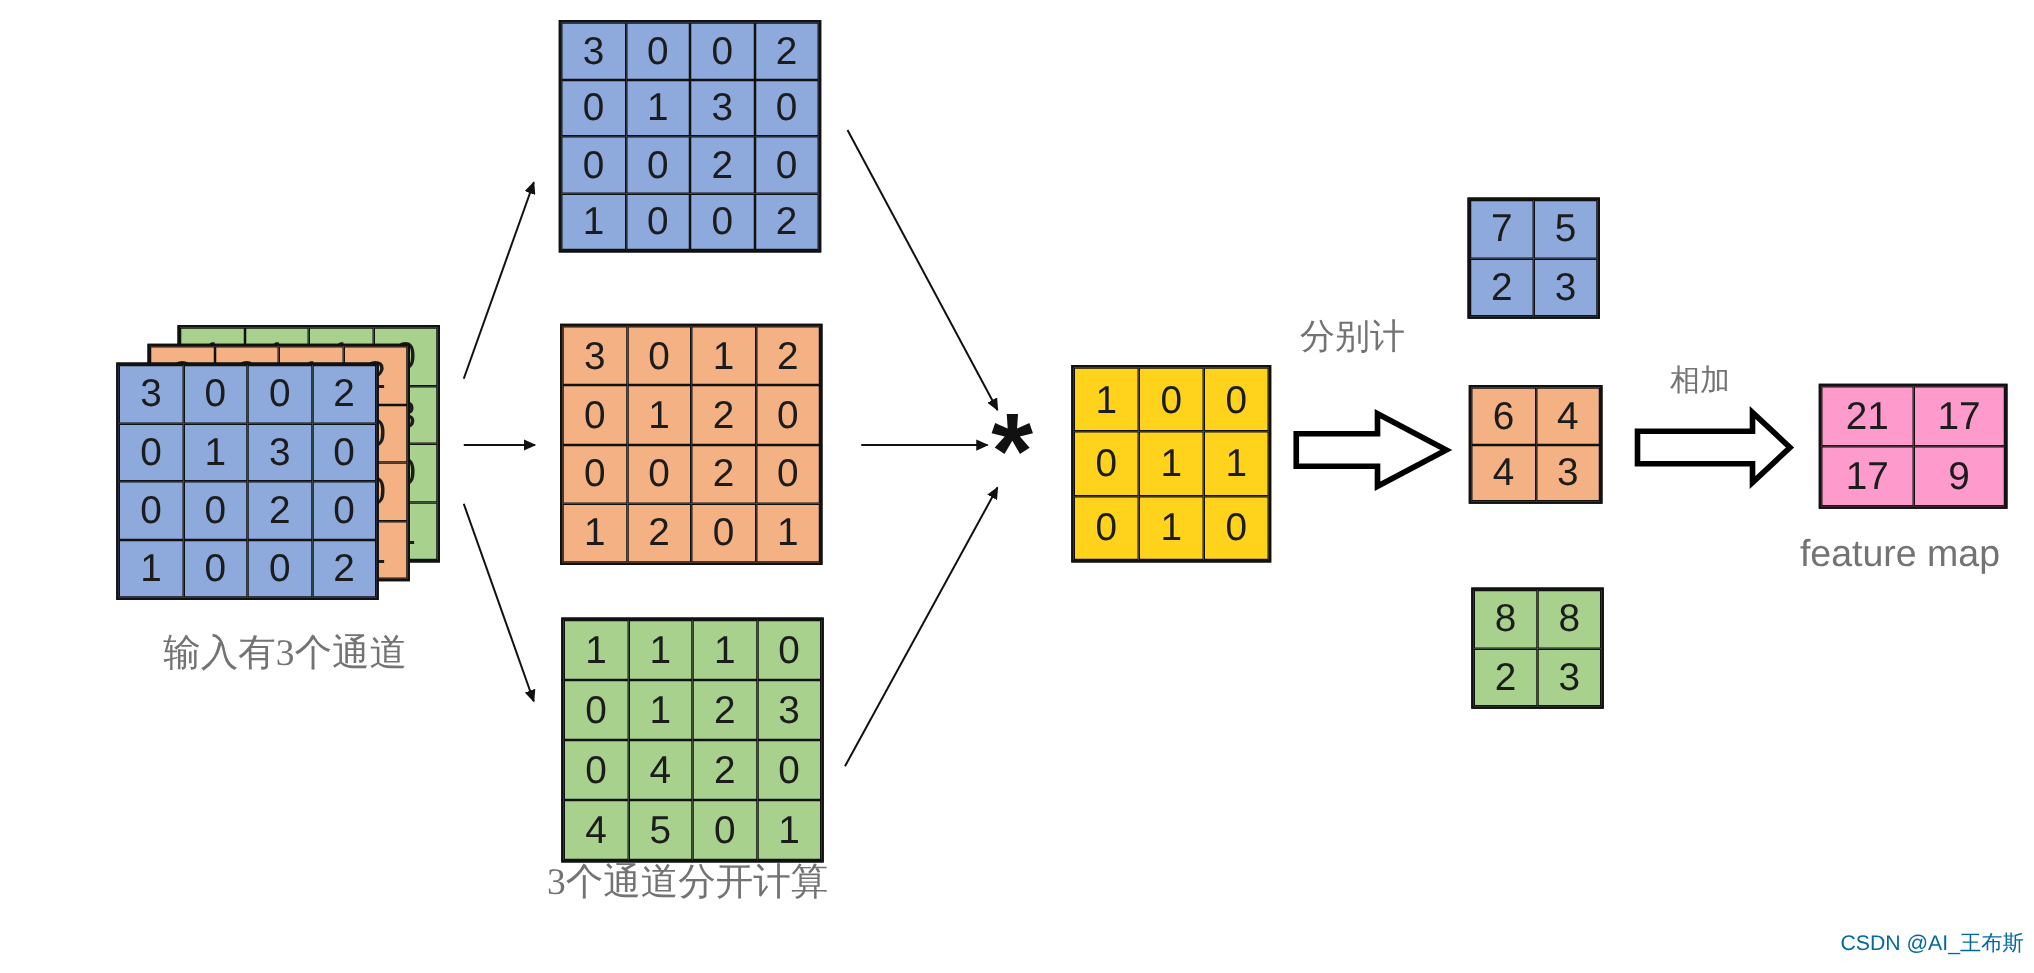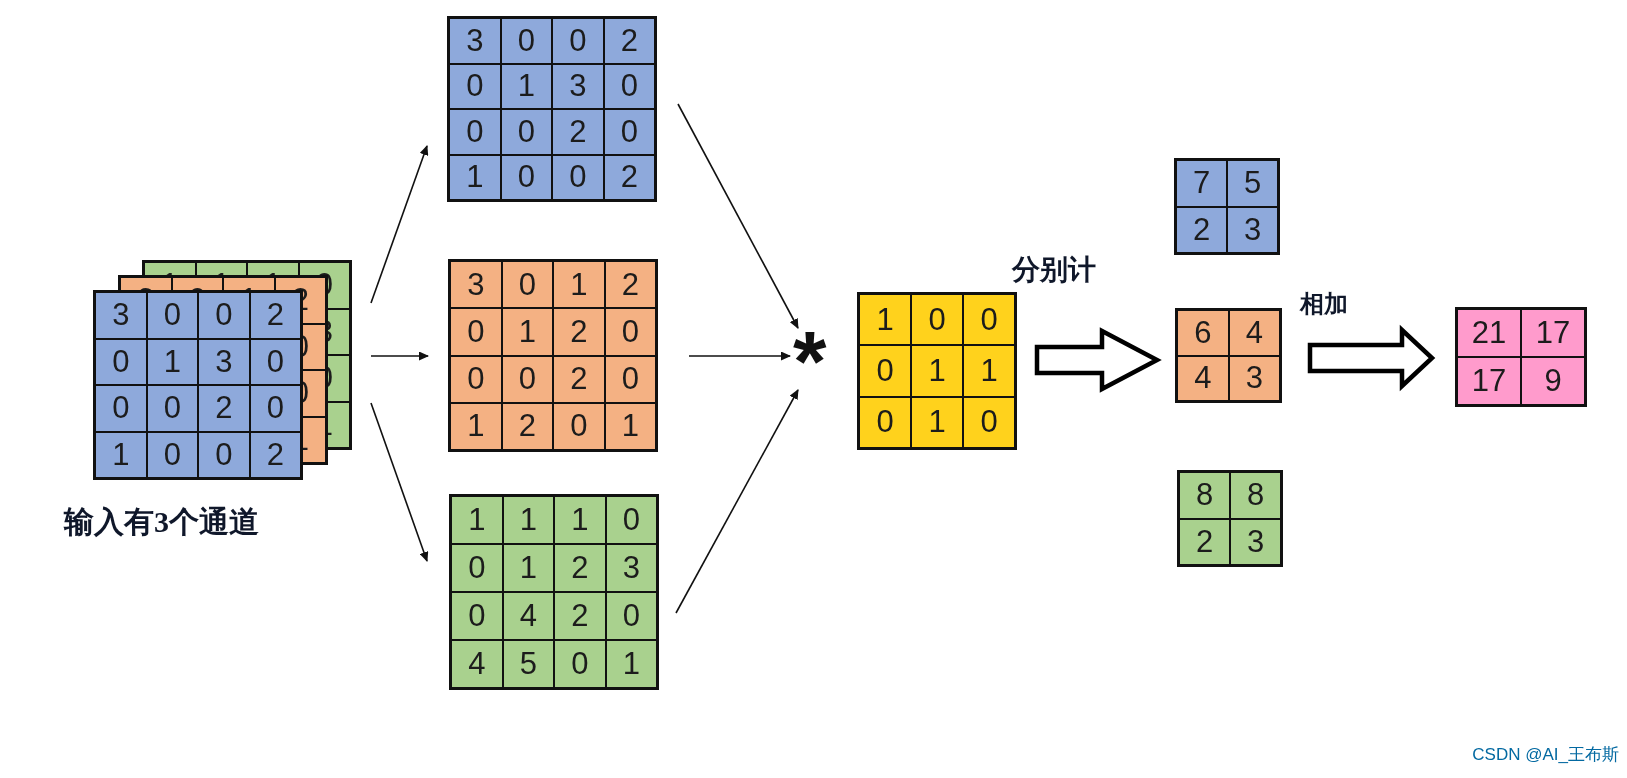--- a/index.html
+++ b/index.html
@@ -11,44 +11,44 @@
   .g4{grid-template-columns:repeat(4,1fr);grid-template-rows:repeat(4,1fr);}
   .g3{grid-template-columns:repeat(3,1fr);grid-template-rows:repeat(3,1fr);}
   .g2{grid-template-columns:repeat(2,1fr);grid-template-rows:repeat(2,1fr);}
   .cell{border:1.5px solid #111;display:flex;align-items:center;justify-content:center;
         font-size:31px;color:#1c1c1c;font-family:"Liberation Sans","DejaVu Sans",sans-serif;}
   .fill-blue  .cell{background:var(--c-blue);}
   .fill-orange .cell{background:var(--c-orange);}
   .fill-green .cell{background:var(--c-green);}
   .fill-yellow .cell{background:var(--c-yellow);}
   .fill-pink  .cell{background:var(--c-pink);}
-  .label{position:absolute;color:#0f172a;text-align:left;font-weight:bold;}
+  .label{position:absolute;color:#737373;text-align:center;}
   .serif{font-family:"Liberation Serif","DejaVu Serif",serif;}
 
   .stack-green {left:142px;top:260px;width:210px;height:190px;z-index:1;}
   .stack-orange{left:118px;top:275px;width:210px;height:190px;z-index:2;}
   .stack-blue  {left:93px; top:290px;width:210px;height:190px;z-index:3;}
-  .input-label {left:64px; top:502px;width:280px;font-size:30px;}
+  .input-label {left:88px; top:502px;width:280px;font-size:30px;}
 
   .ch-blue  {left:447px;top:16px; width:210px;height:186px;}
   .ch-orange{left:448px;top:259px;width:210px;height:193px;}
   .ch-green {left:449px;top:494px;width:210px;height:196px;}
   .channels-label{left:400px;top:685px;width:300px;font-size:30px;}
 
   .op{position:absolute;left:793px;top:318px;font-size:86px;font-weight:bold;line-height:1;color:#111;}
   .kernel{left:857px;top:292px;width:160px;height:158px;}
 
   .step1-label{left:1012px;top:252px;width:140px;font-size:28px;line-height:1.3;}
   .step2-label{left:1300px;top:288px;width:120px;font-size:24px;}
 
   .pr-blue  {left:1174px;top:158px;width:106px;height:97px;}
   .pr-orange{left:1175px;top:308px;width:107px;height:95px;}
   .pr-green {left:1177px;top:470px;width:106px;height:97px;}
 
-  .feature-map{left:1455px;top:307px;width:132px;height:100px;}
+  .feature-map{left:1455px;top:307px;width:151px;height:100px;}
   .fm-caption{left:1420px;top:427px;width:200px;font-size:30px;}
 
   .watermark{position:absolute;top:743px;right:8px;font-size:17px;color:#0369a1;
              font-family:"Liberation Sans","DejaVu Sans",sans-serif;}
 </style>
 </head>
 <body>
 
 <div class="canvas">
 
@@ -171,20 +171,21 @@
       <div class="cell">3</div>
       <div class="cell">0</div>
       <div class="cell">4</div>
       <div class="cell">2</div>
       <div class="cell">0</div>
       <div class="cell">4</div>
       <div class="cell">5</div>
       <div class="cell">0</div>
       <div class="cell">1</div>
     </div>
+  <div class="label serif channels-label">3个通道分开计算</div>
 
   <span class="op">*</span>
   <div class="matrix g3 fill-yellow kernel">
       <div class="cell">1</div>
       <div class="cell">0</div>
       <div class="cell">0</div>
       <div class="cell">0</div>
       <div class="cell">1</div>
       <div class="cell">1</div>
       <div class="cell">0</div>
@@ -215,16 +216,17 @@
       <div class="cell">2</div>
       <div class="cell">3</div>
     </div>
 
   <div class="matrix g2 fill-pink feature-map">
       <div class="cell">21</div>
       <div class="cell">17</div>
       <div class="cell">17</div>
       <div class="cell">9</div>
     </div>
+  <div class="label fm-caption">feature map</div>
 
   <div class="watermark">CSDN @AI_王布斯</div>
 
 </div>
 
 </body></html>

